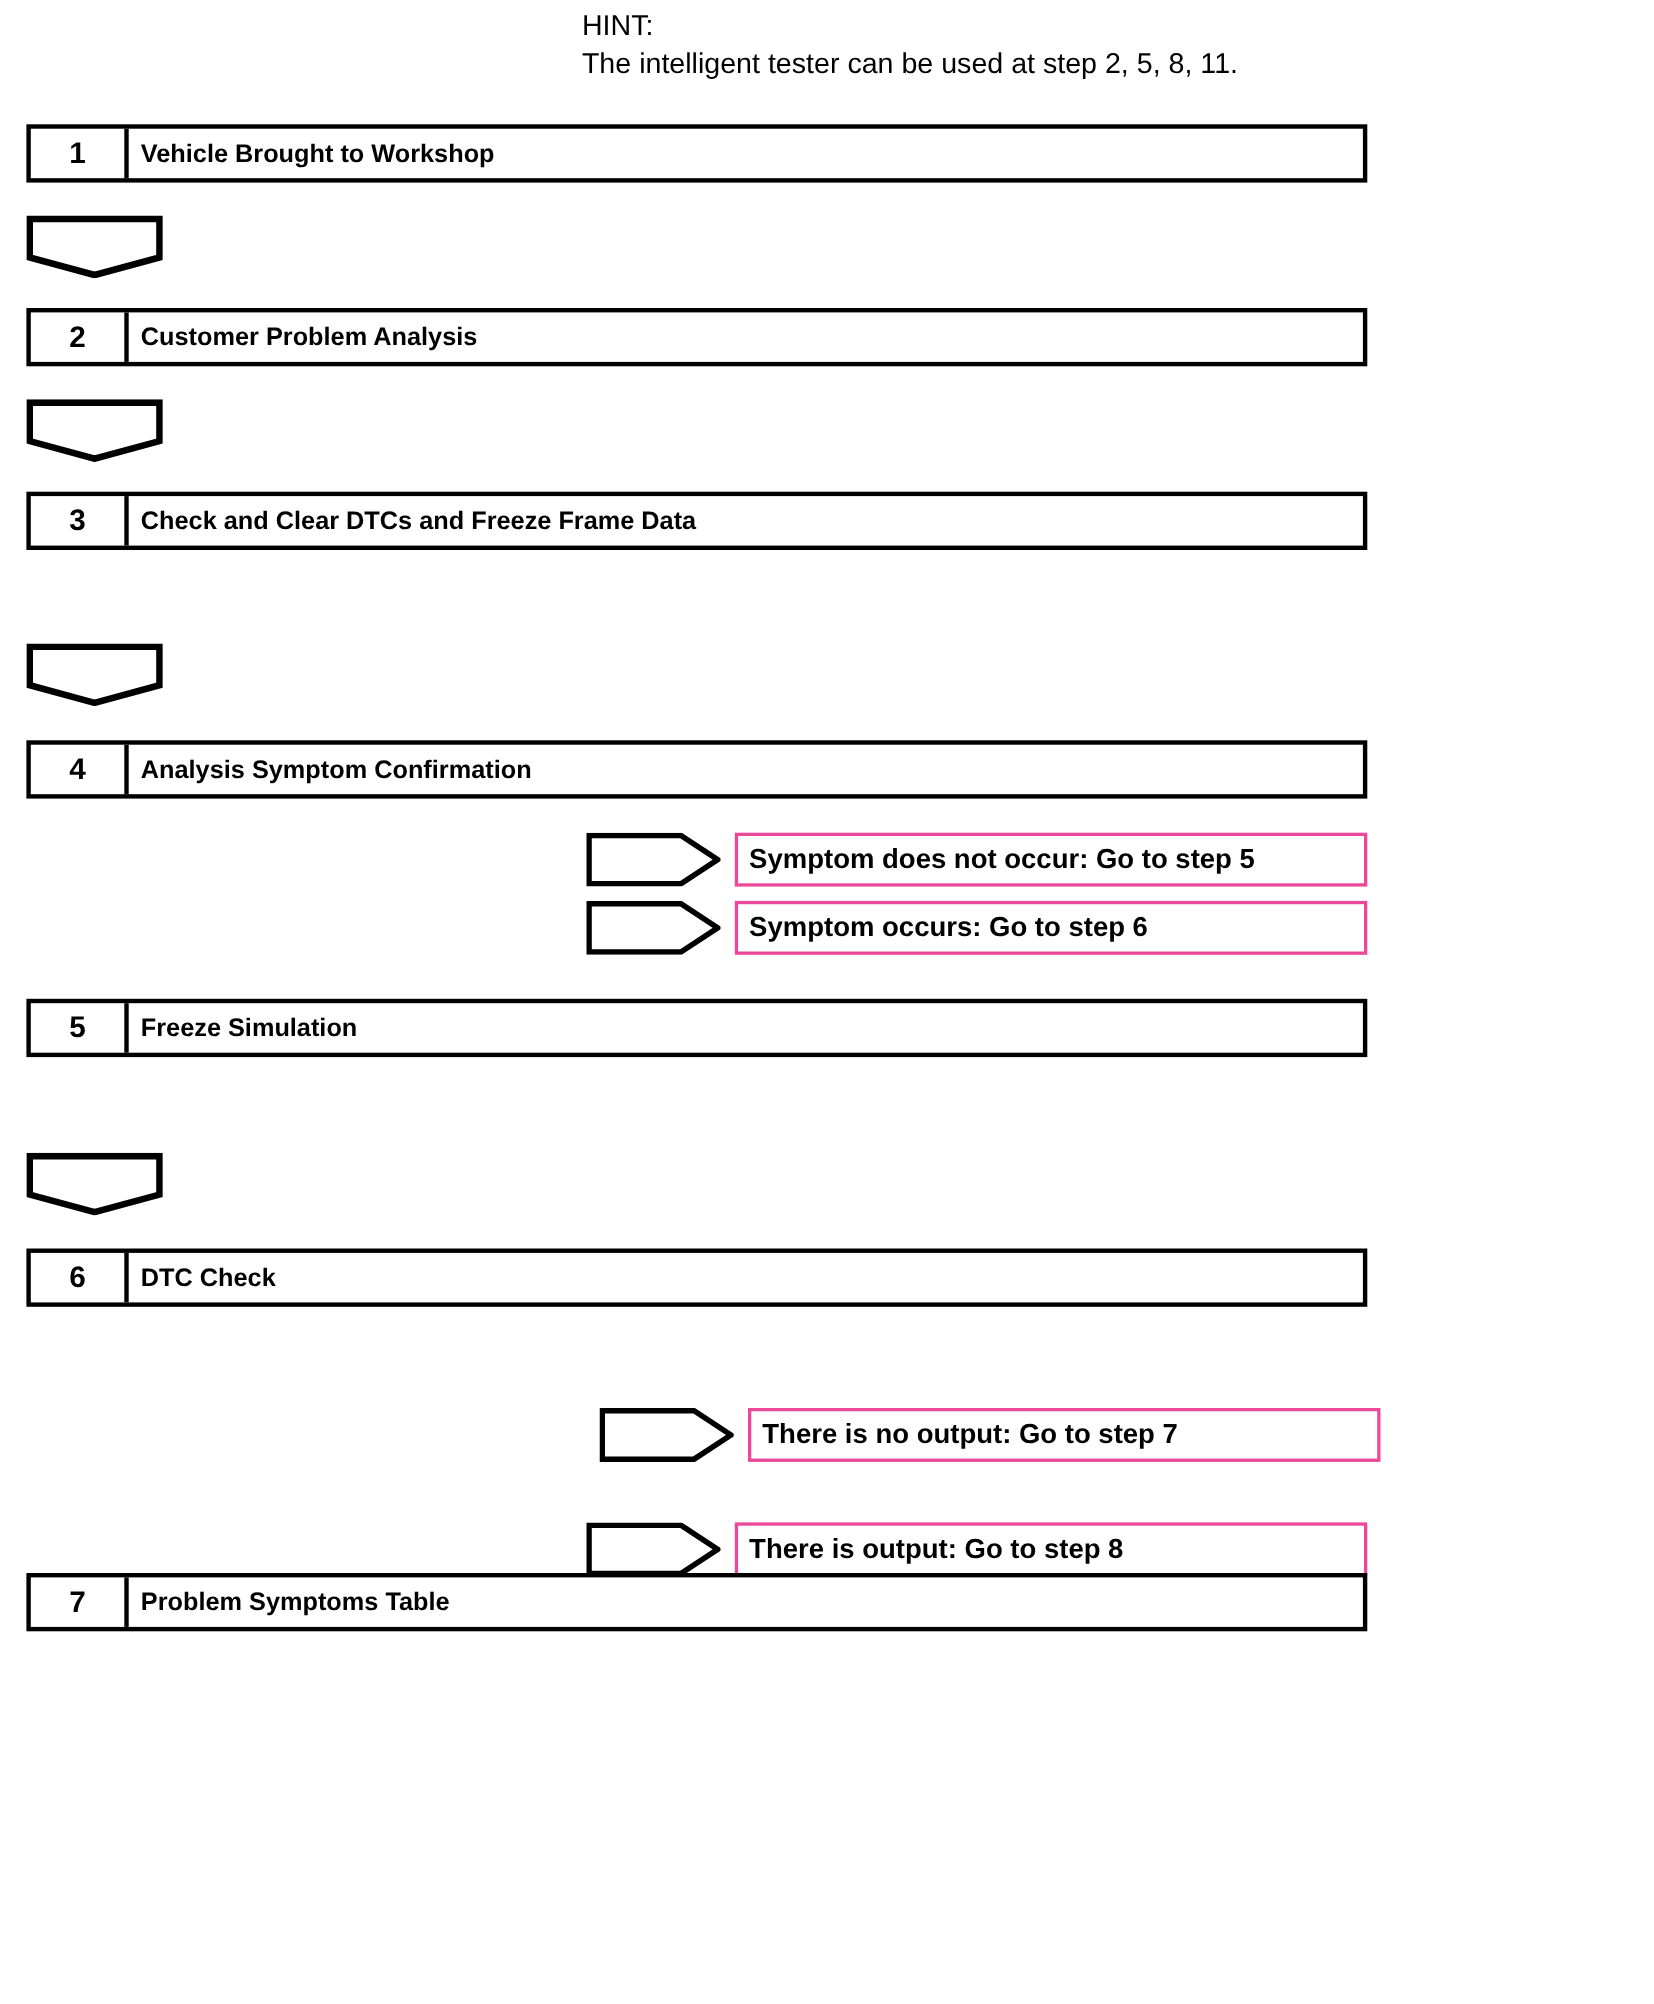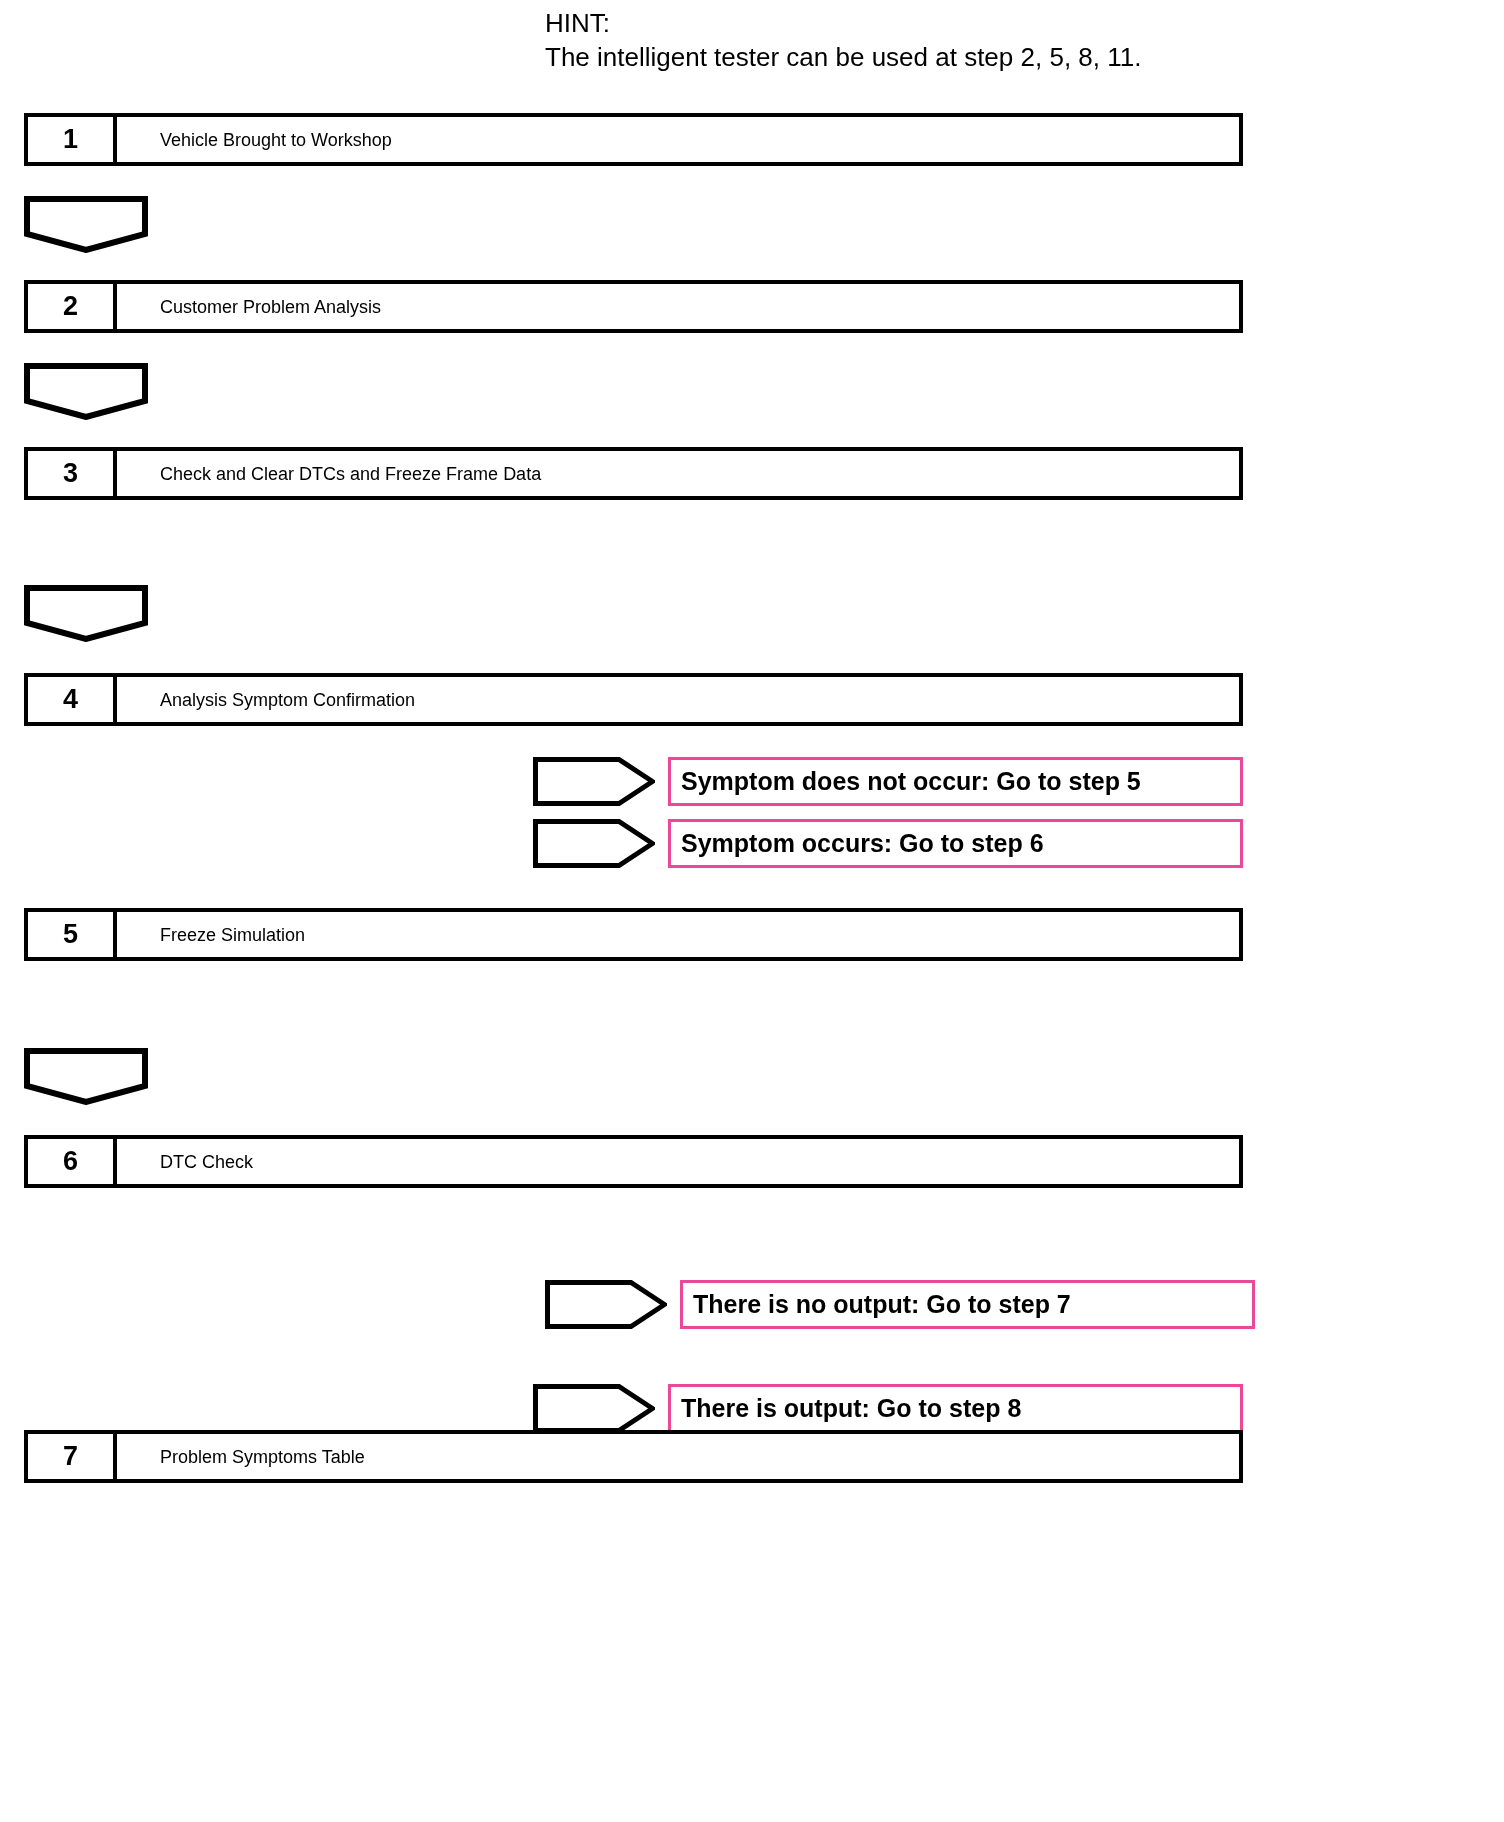--- a/index.html
+++ b/index.html
@@ -29,21 +29,20 @@
     left: 529px;
     top: 6px;
     font-size: 26px;
     line-height: 34px;
     font-weight: normal;
     white-space: nowrap;
     letter-spacing: 0px;
   }
   .hint-line {
     display: block;
-    margin-left: 16px;
   }
 
   
   .step-row {
     position: absolute;
     left: 24px;
     width: 1219px;
     height: 53px;
     box-sizing: border-box;
     border: 4px solid #000000;
@@ -61,25 +60,24 @@
     justify-content: center;
     font-size: 27px;
     font-weight: bold;
     line-height: 1;
   }
   .step-label {
     flex: 1 1 auto;
     display: flex;
     align-items: center;
     padding-left: 11px;
-    font-size: 18px;
-    font-weight: normal;
+    font-size: 23px;
+    font-weight: bold;
     line-height: 1;
     white-space: nowrap;
-    margin-left: 32px;
   }
 
   
   .down-arrow {
     position: absolute;
     left: 24px;
     width: 124px;
     height: 57px;
   }
   .down-arrow svg {

